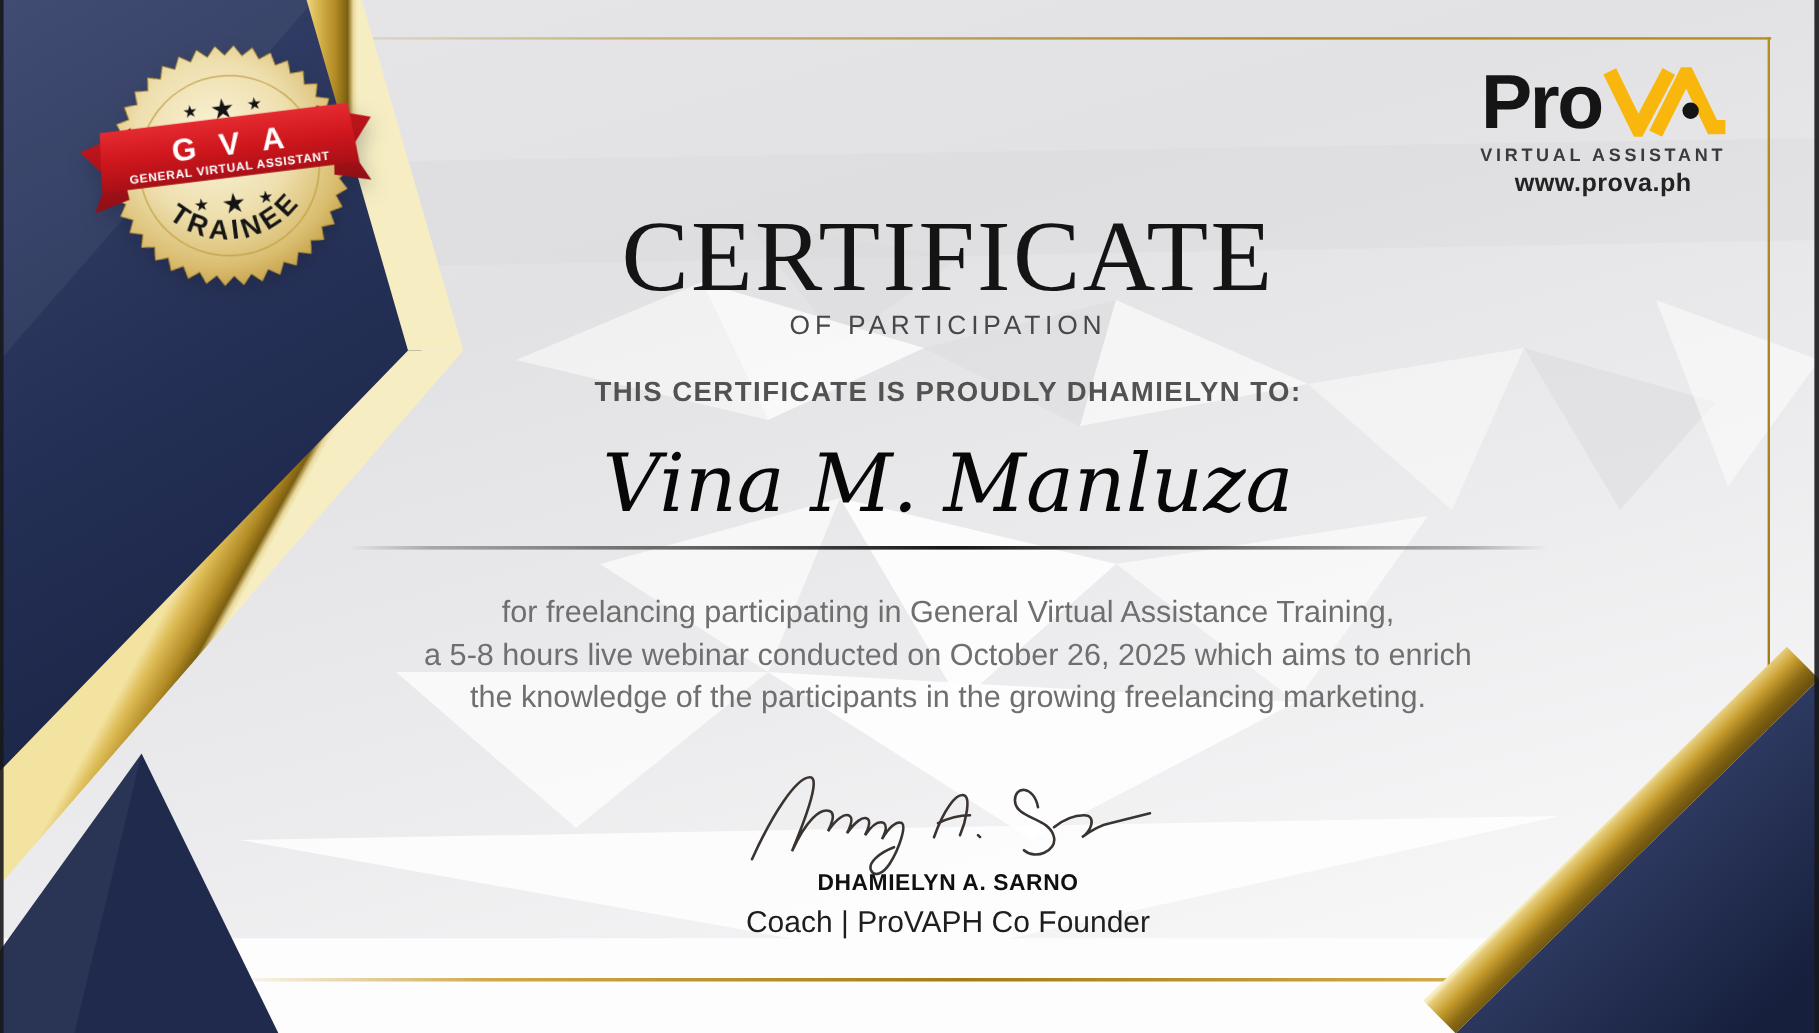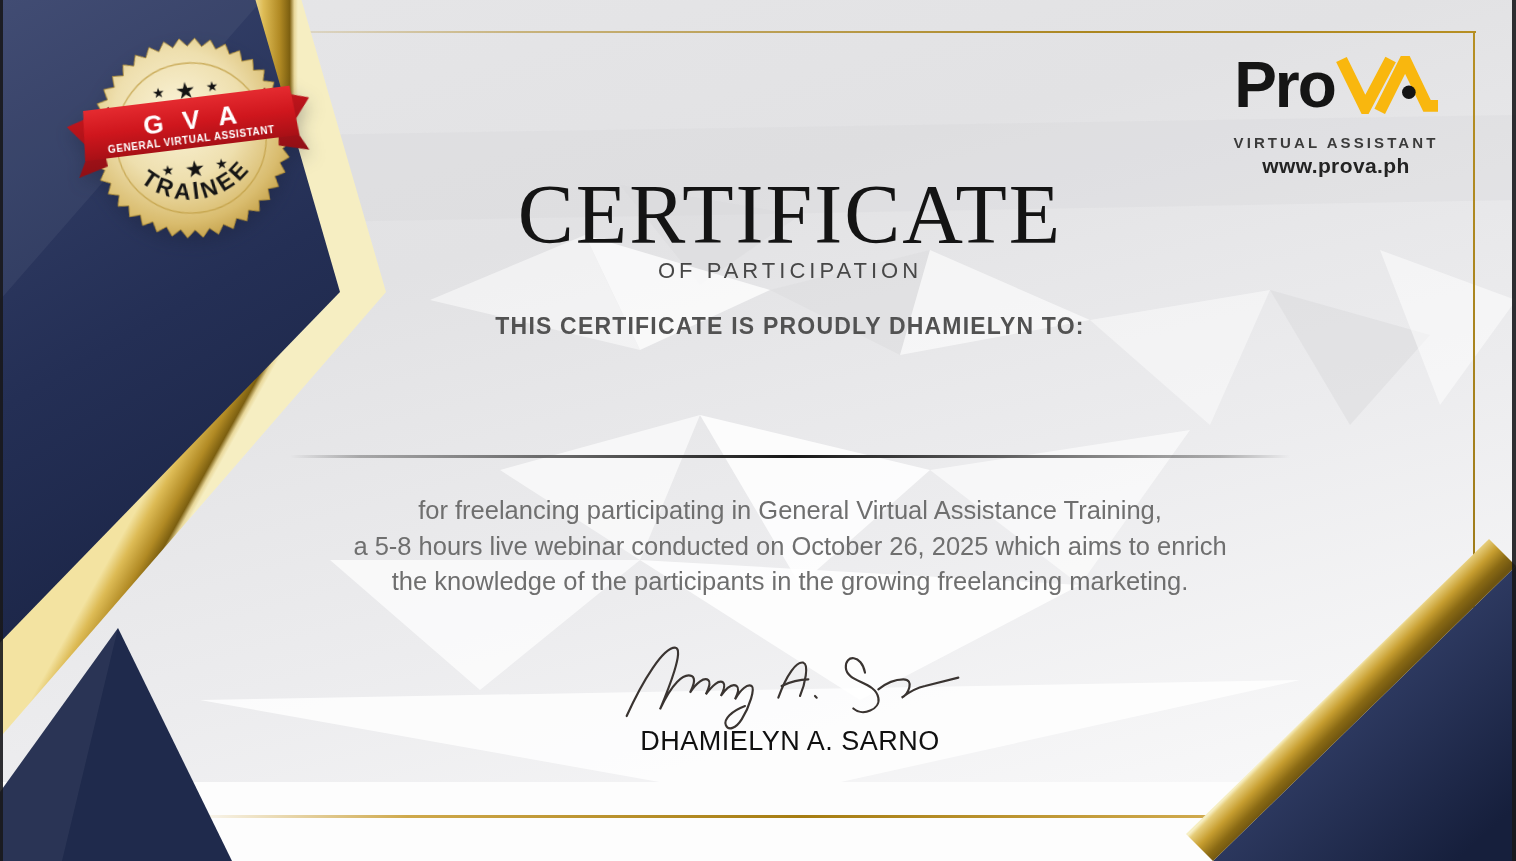--- a/index.html
+++ b/index.html
@@ -20,34 +20,34 @@
   
   .badge{position:absolute;left:66px;top:24px;width:252px;height:242px;transform:rotate(-7deg);
          filter:drop-shadow(0 7px 9px rgba(20,25,45,.3));}
   .badge svg{width:100%;height:100%;}
 
   
   .logo{position:absolute;left:1222px;top:56px;width:228px;text-align:center;}
   .logo-row{display:flex;justify-content:center;align-items:flex-end;gap:1px;}
   .logo-pro{font-size:64px;line-height:58px;font-weight:800;letter-spacing:-2px;color:#151515;}
   .logo-va{width:102px;height:58px;margin-top:0px;}
-  .logo-tagline{margin-top:20px;font-size:15px;font-weight:700;letter-spacing:3.1px;color:#3b3b3b;text-align:center;}
+  .logo-tagline{margin-top:7px;font-size:15px;font-weight:700;letter-spacing:3.1px;color:#3b3b3b;text-align:center;}
   .logo-site{margin-top:3px;font-size:21px;font-weight:700;letter-spacing:.4px;color:#232323;}
 
   
   .stage{position:absolute;left:64px;right:0;top:4px;height:100%;margin-top:28px;}
   .stage>div{position:absolute;width:100%;text-align:center;}
   .t-title{top:134px;font-family:"Liberation Serif",serif;font-size:84px;letter-spacing:2px;color:#141414;}
   .t-sub{top:226px;font-family:Liberation Sans, sans-serif;font-size:22px;letter-spacing:4px;color:#474747;}
   .t-presented{top:281px;font-size:23px;font-weight:700;letter-spacing:1.2px;color:#525252;}
   .t-name{top:332px;font-family:"DejaVu Serif",serif;font-style:italic;font-size:67px;color:#070707;}
   .t-divider{top:423px;left:calc(50% - 500px) !important;width:1000px !important;height:3px;
              background:linear-gradient(90deg,rgba(120,120,120,0),rgba(90,90,90,.45) 7%,#161616 50%,rgba(90,90,90,.45) 93%,rgba(120,120,120,0));}
   .t-body{top:461px;font-size:25.5px;line-height:35.5px;color:#6f6f6f;}
-  .t-sig-name{top:694px;font-size:27px;font-weight:400;letter-spacing:.5px;color:#101010;}
+  .t-sig-name{top:694px;font-size:19px;font-weight:700;letter-spacing:.5px;color:#101010;}
   .t-sig-role{top:723px;font-size:25px;color:#1e1e1e;}
   .signature{position:absolute;left:calc(50% - 215px);top:604px;width:430px;height:100px;}
 </style>
 </head>
 <body>
 
 <div class="canvas">
 
   <svg class="abs" viewBox="0 0 1516 861" preserveAspectRatio="none">
     <polygon points="0,140 1516,115 1516,200 0,228" fill="#d8d8da" opacity="0.32"></polygon>
@@ -177,36 +177,38 @@
       </svg>
     </div>
     <div class="logo-tagline">VIRTUAL ASSISTANT</div>
     <div class="logo-site">www.prova.ph</div>
   </div>
 
   <div class="stage">
     <div class="t-title">CERTIFICATE</div>
     <div class="t-sub">OF PARTICIPATION</div>
     <div class="t-presented">THIS CERTIFICATE IS PROUDLY DHAMIELYN TO:</div>
+    <div class="t-name">Vina M. Manluza</div>
     <div class="t-divider"></div>
     <div class="t-body">
       <div>for freelancing participating in General Virtual Assistance Training,</div>
       <div>a 5-8 hours live webinar conducted on October 26, 2025 which aims to enrich</div>
       <div>the knowledge of the participants in the growing freelancing marketing.</div>
     </div>
 
     <svg class="signature" viewBox="0 0 420 120">
       <g fill="none" stroke="#3a3431" stroke-width="2.6" stroke-linecap="round">
         <path d="M 14,96 C 34,52 58,14 72,14 C 84,14 64,64 54,88 C 68,58 82,44 92,48 C 98,51 93,62 90,68 C 98,56 107,49 112,53 C 116,56 111,66 109,70 C 117,59 125,52 130,56 C 133,59 129,68 127,72 C 134,62 141,57 146,60 C 150,63 146,72 144,76 C 151,64 159,57 164,60 C 168,63 162,84 152,100 C 145,111 136,114 133,107 C 130,100 140,90 156,84"></path>
         <path d="M 196,74 C 206,46 218,30 226,32 C 233,34 228,58 222,72"></path>
         <path d="M 200,60 C 210,55 222,52 232,52"></path>
         <path d="M 240,72 L 242,74"></path>
         <path d="M 300,44 C 296,22 276,22 277,38 C 278,56 312,54 316,74 C 319,88 297,97 286,87"></path>
         <path d="M 316,64 C 326,56 336,52 346,52 C 360,52 352,70 344,74 C 352,68 362,62 372,60 L 412,50"></path>
       </g>
     </svg>
 
     <div class="t-sig-name">DHAMIELYN A. SARNO</div>
+    <div class="t-sig-role">Coach | ProVAPH Co Founder</div>
   </div>
 
   <div class="edge edge-l"></div>
   <div class="edge edge-r"></div>
 </div>
 
 </body></html>

